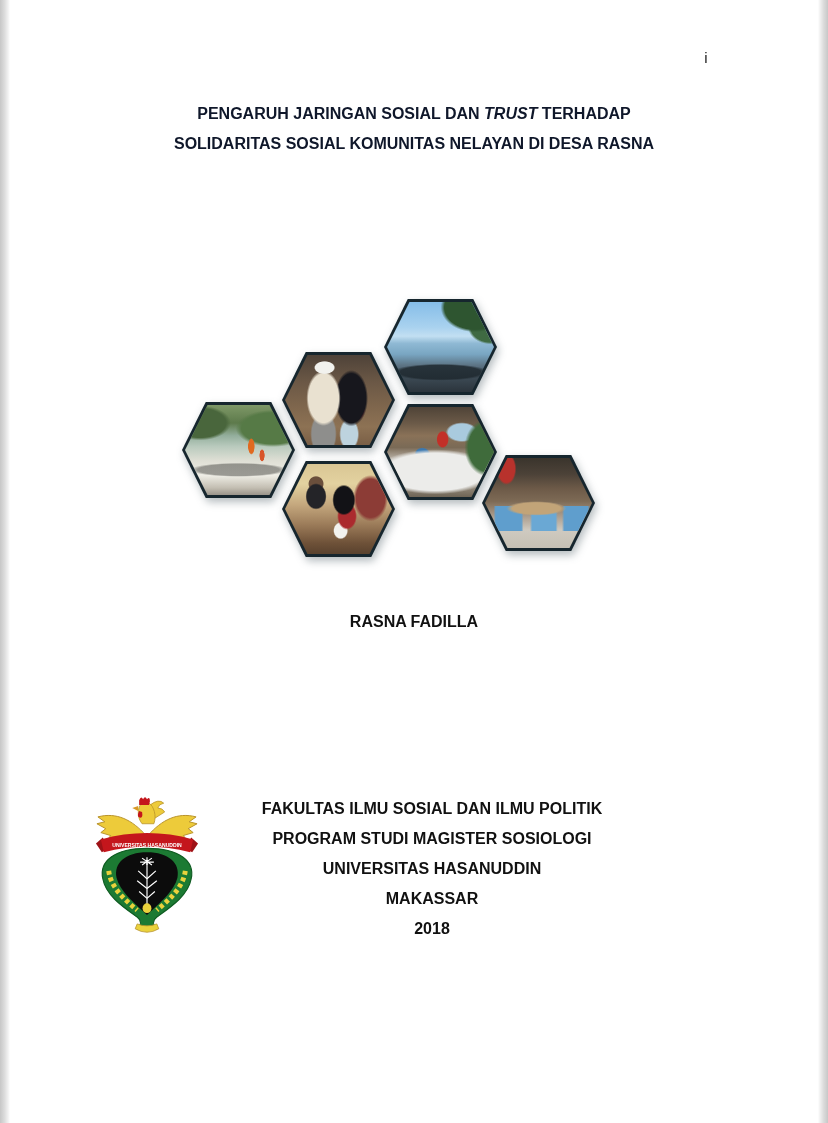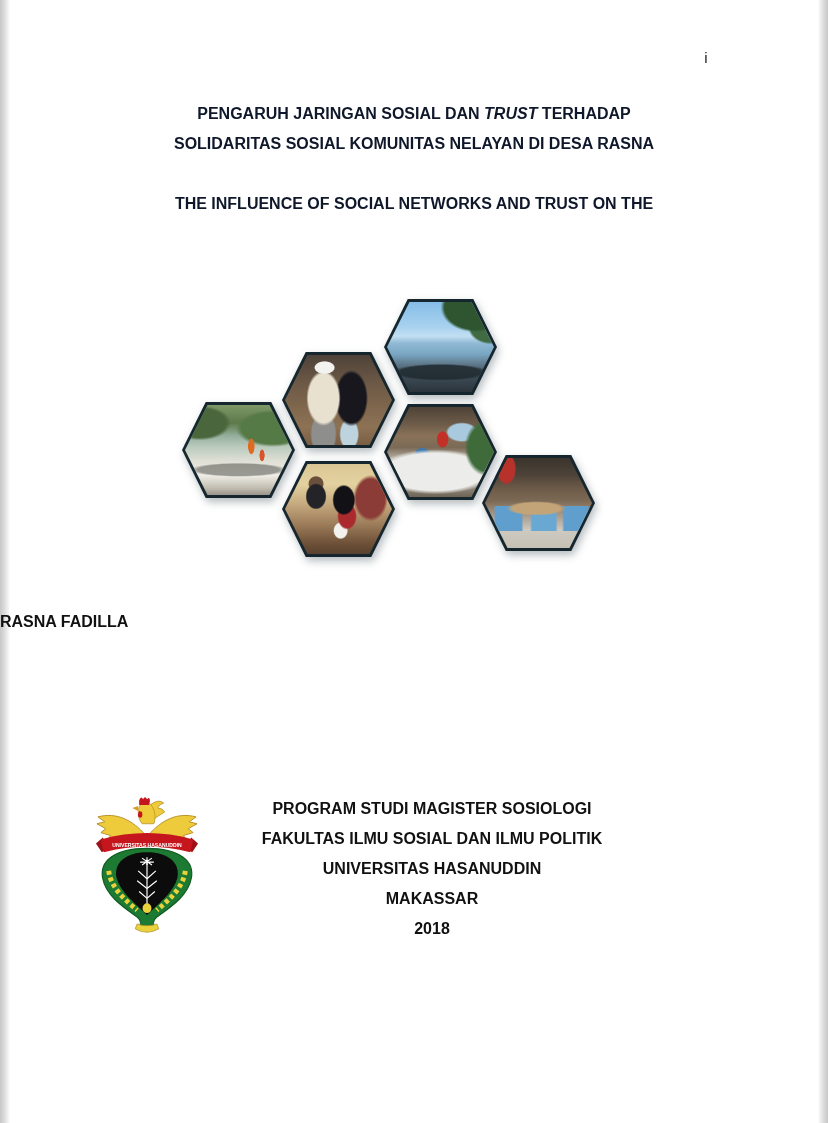--- a/index.html
+++ b/index.html
@@ -68,42 +68,41 @@
     radial-gradient(30px 40px at 80% 38%,#8c3c36 0 48%,rgba(140,60,54,0) 58%),
     linear-gradient(180deg,#d9c694 0%,#e3d2a0 22%,#c5a87e 45%,#9a7a58 68%,#6e5138 88%,#59422e 100%);}
   .photo-crates{background-image:
     radial-gradient(16px 26px at 20% 12%,#b8322c 0 52%,rgba(184,50,44,0) 62%),
     radial-gradient(50px 12px at 48% 56%,#c2a478 0 48%,rgba(194,164,120,0) 60%),
     linear-gradient(90deg,rgba(95,158,205,0) 0 8%,#5f9ecd 10% 34%,rgba(95,158,205,0) 36% 42%,#6aa8d4 44% 66%,rgba(95,158,205,0) 68% 72%,#5f9ecd 74% 96%,rgba(95,158,205,0) 98%),
     linear-gradient(180deg,#3a342c 0%,#4c4238 18%,#6d5a48 34%,#7d6a55 48%,#a59584 62%,#cfcac0 80%,#c6c0b4 100%);
     background-size:100% 100%,100% 100%,100% 28%,100% 100%;
     background-position:0 0,0 0,0 74%,0 0;}
 
-  .author-block{position:absolute;left:0;right:0;top:607px;font-weight:bold;font-size:16px;line-height:30px;color:#111;}
+  .author-block{position:absolute;left:0;right:0;top:607px;text-align:center;font-weight:bold;font-size:16px;line-height:30px;color:#111;}
 
   .logo{position:absolute;left:93px;top:796px;width:108px;height:138px;}
   .inst-block{position:absolute;left:132px;width:600px;top:794px;text-align:center;font-weight:bold;font-size:16px;line-height:30px;color:#111;}
 </style>
 </head>
 <body>
 
 <div class="canvas">
 
   <div class="edge left"></div>
   <div class="edge right"></div>
 
   <div class="pagenum">i</div>
 
   <div class="title-block title-id">
     <div><span>PENGARUH JARINGAN SOSIAL DAN </span><span class="it">TRUST</span><span> TERHADAP</span></div>
     <div>SOLIDARITAS SOSIAL KOMUNITAS NELAYAN DI DESA RASNA</div>
   </div>
 
   <div class="title-block title-en">
-    <div>THE INFLUENCE OF SOCIAL NETWORKS AND TRUST ON THE</div>
   </div>
 
   <div class="hex-wrap pos-sea">
     <div class="hex">
         <div class="hex-photo photo-sea"></div>
       </div>
   </div>
   <div class="hex-wrap pos-couple">
     <div class="hex">
         <div class="hex-photo photo-couple"></div>
@@ -160,20 +159,20 @@
     <g stroke="#ffffff" stroke-width="1.2" fill="none">
       <path d="M55 66 V112"></path>
       <path d="M55 84 L46 76 M55 84 L64 76 M55 94 L45 86 M55 94 L65 86 M55 104 L47 97 M55 104 L63 97"></path>
       <path d="M55 62 v8 M50 63 l10 7 M60 63 l-10 7 M48 67 h14"></path>
     </g>
     <ellipse cx="55" cy="114" rx="4.5" ry="5" fill="#ead23c"></ellipse>
     <path d="M43 135 q12 7 24 0 l-2 -5 q-10 4 -20 0 Z" fill="#ead23c" stroke="#b8922a" stroke-width="0.8"></path>
   </svg>
 
   <div class="inst-block">
+    <div>FAKULTAS ILMU SOSIAL DAN ILMU POLITIK</div>
     <div>PROGRAM STUDI MAGISTER SOSIOLOGI</div>
-    <div>FAKULTAS ILMU SOSIAL DAN ILMU POLITIK</div>
     <div>UNIVERSITAS HASANUDDIN</div>
     <div>MAKASSAR</div>
     <div>2018</div>
   </div>
 
 </div>
 
 </body></html>

